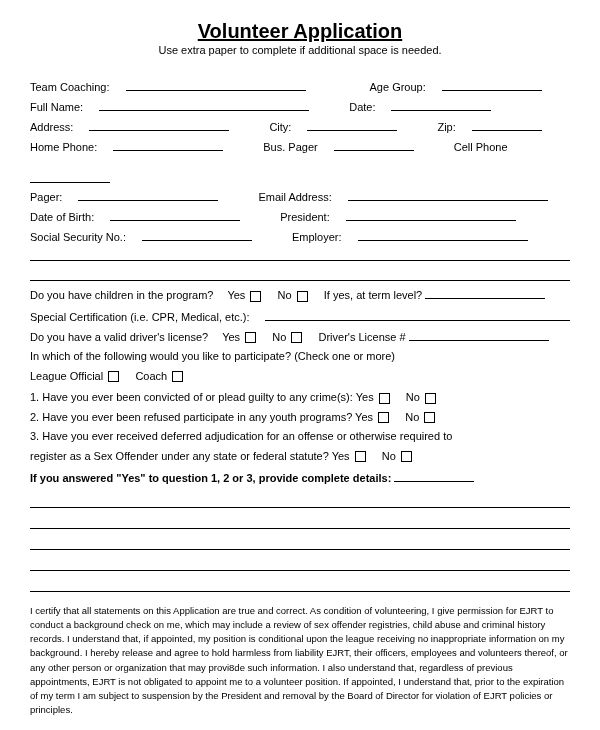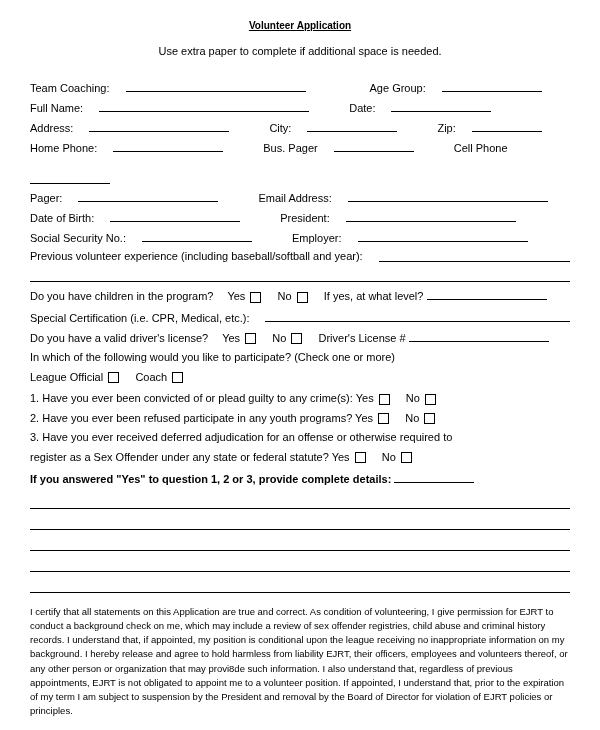--- a/index.html
+++ b/index.html
@@ -7,24 +7,24 @@
       background: #fff;
       font-family: Arial, sans-serif;
       font-size: 11px;
       color: #000;
       width: 600px;
       min-height: 730px;
       padding: 20px 30px;
     }
     .title {
       text-align: center;
-      font-size: 10px;
+      font-size: 20px;
       font-weight: bold;
       text-decoration: underline;
-      margin-bottom: 14px;
+      margin-bottom: 1px;
     }
     .subtitle {
       text-align: center;
       font-size: 11px;
       margin-bottom: 21px;
     }
     .form-section {
       width: 100%;
     }
     .field-label {
@@ -159,37 +159,36 @@
 
     <div class="row-wrap">
       <span class="field-label">Social Security No.:</span>
       <span class="field-line" style="width:110px;flex:none;"></span>
       <span class="spacer"></span>
       <span class="field-label">Employer:</span>
       <span class="field-line" style="width:170px;flex:none;"></span>
     </div>
 
     <div class="row-wrap" style="align-items:flex-end;">
-      <span class="field-label">Previous volunteer experience (including baseball/softball and year):</span>
       <span class="field-line" style="flex:1;min-width:40px;"></span>
     </div>
     <div style="margin-bottom:4px;">
       <span class="detail-line" style="margin-top:2px;"></span>
     </div>
 
     <div class="question-block">
       <span>Do you have children in the program?</span>
       <span class="spacer"></span>
       <span>Yes</span>
       <span class="checkbox-inline"></span>
       <span class="spacer"></span>
       <span>No</span>
       <span class="checkbox-inline"></span>
       <span class="spacer"></span>
-      <span>If yes, at what level?</span>
+      <span>If yes, at term level?</span>
       <span class="field-line" style="width:120px;flex:none;display:inline-block;"></span>
     </div>
 
     <div class="row-wrap">
       <span class="field-label">Special Certification (i.e. CPR, Medical, etc.):</span>
       <span class="field-line" style="flex:1;"></span>
     </div>
 
     <div class="question-block">
       <span>Do you have a valid driver's license?</span>

